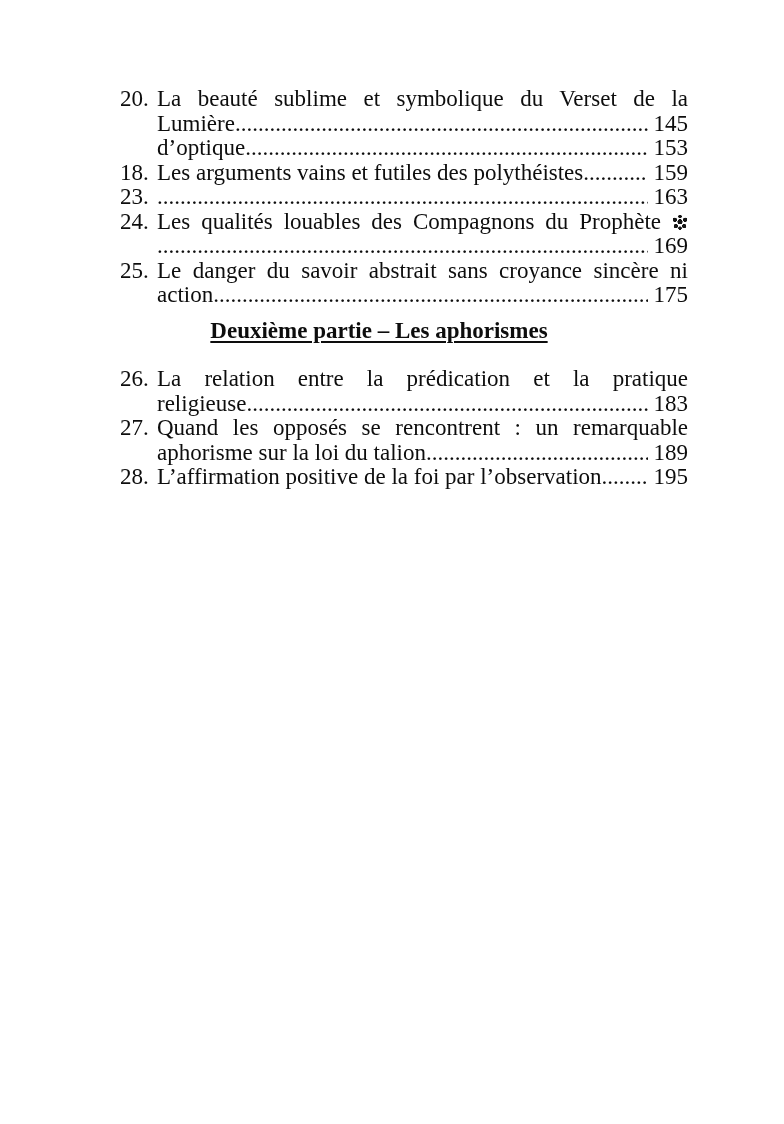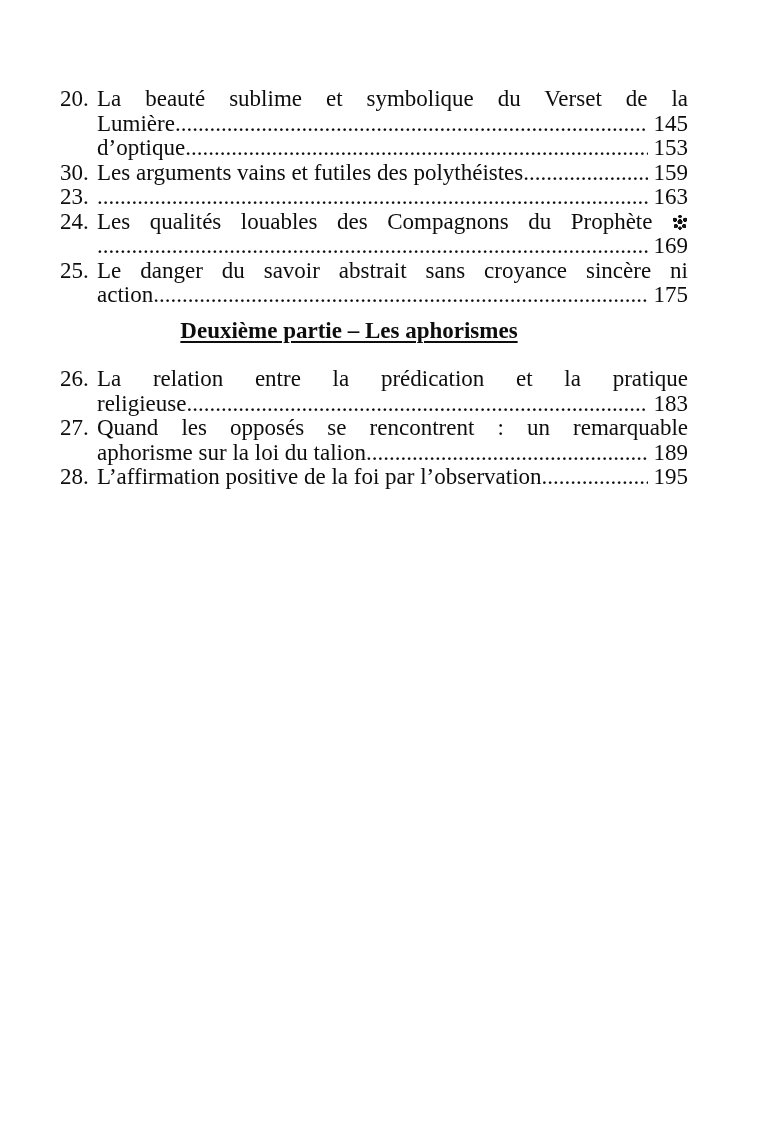--- a/index.html
+++ b/index.html
@@ -11,21 +11,21 @@
     width: 784px;
     height: 1124px;
     overflow: hidden;
     font-family: "Liberation Serif", "DejaVu Serif", serif;
     color: #0d0d0d;
   }
   .page {
     box-sizing: border-box;
     width: 784px;
     height: 1124px;
-    padding: 87px 96px 0 60px;
+    padding: 87px 96px 0 120px;
     background: #ffffff;
   }
   .line {
     position: relative;
     font-size: 23px;
     line-height: 24.5px;
     padding-left: 37px;
   }
   
   .line.just {
@@ -108,21 +108,21 @@
     <div>
       <div class="line lead">
         <span class="t2">d’optique</span>
           <span class="dots">........................................................................................................................</span>
           <span class="pg">153</span>
       </div>
     </div>
 
     <div>
       <div class="line lead">
-        <span class="num">30.</span>
+        <span class="num">18.</span>
           <span class="t2">Les arguments vains et futiles des polythéistes</span>
           <span class="dots">........................................................................................................................</span>
           <span class="pg">159</span>
       </div>
     </div>
 
     <div>
       <div class="line lead">
         <span class="num">23.</span>
           <span class="dots">........................................................................................................................</span>

